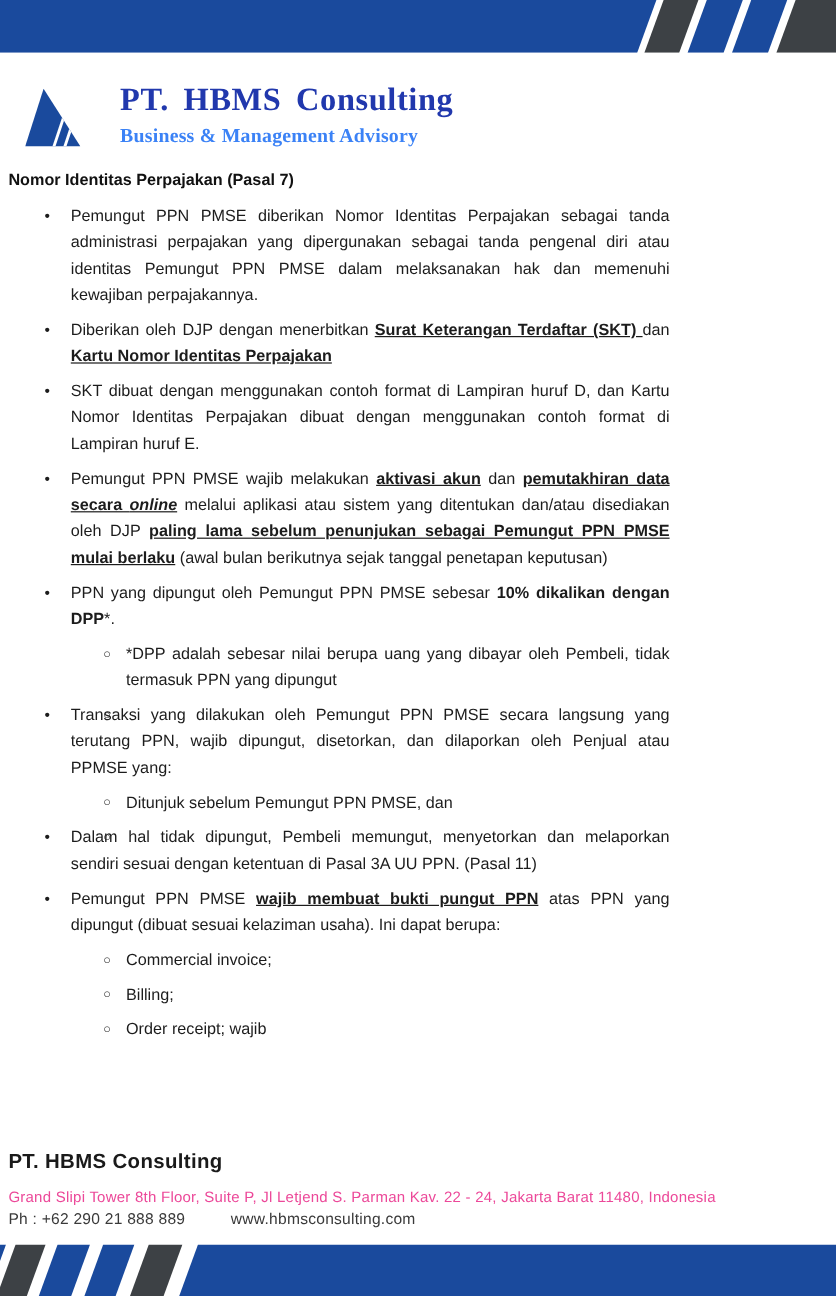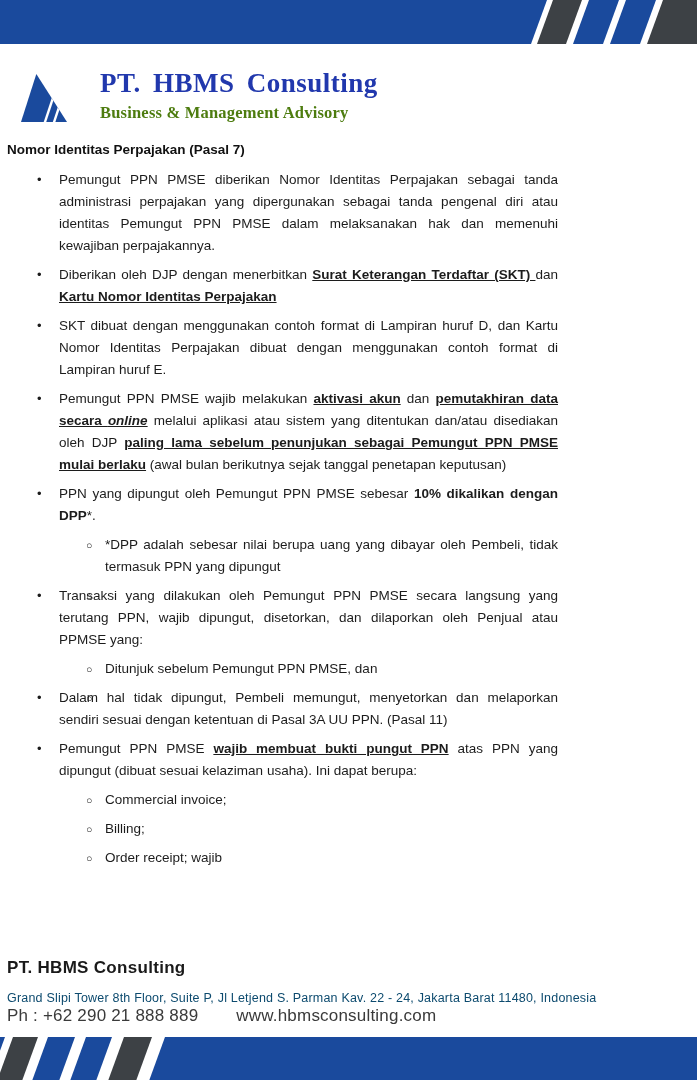--- a/index.html
+++ b/index.html
@@ -35,41 +35,41 @@
   .brand-row { position:absolute; top:44px; left:0; width:697px; height:92px; }
   .logo { position:absolute; left:20px; top:22px; width:48px; height:64px; }
   .brand-text { position:absolute; left:100px; top:24px; }
   .brand-title {
     font-family:"Liberation Serif", serif; font-weight:700;
     font-size:27px; line-height:30px; color:var(--title-blue);
     word-spacing:5px; letter-spacing:0.5px;
   }
   .brand-subtitle {
     font-family:"Liberation Serif", serif; font-weight:700;
-    font-size:16.5px; line-height:19px; color:#4d7c0f; margin-top:5px;
+    font-size:16.5px; line-height:19px; color:#3b82f6; margin-top:5px;
     letter-spacing:0.2px;
   }
   
   .doc-body {
     position:absolute; top:133px; left:0; width:564px; padding:0 6px 0 7px;
     font-size:13.5px; line-height:22px; color:#1c1c1c;
   }
   .doc-heading { font-size:13.5px; font-weight:700; margin:6px 0 8px 0; color:#111; }
   .bullet-item { position:relative; margin-bottom:7px; text-align:justify; }
   .bullet-item .marker { position:absolute; top:0; }
   .bullet-item.level1 { padding-left:52px; }
   .bullet-item.level1 .marker { left:30px; font-size:13px; }
   .bullet-item.level2 { padding-left:98px; }
   .bullet-item.level2 .marker { left:79px; font-size:10.5px; }
   .bullet-text u, .bullet-text .run { text-decoration-thickness:1px; }
   
   .footer { position:absolute; left:7px; top:958px; width:683px; }
   .footer-company { font-size:17px; font-weight:700; color:#1a1a1a; letter-spacing:0.3px; }
-  .footer-address { margin-top:12px; font-size:12.5px; line-height:17px; color:#0c4a6e; letter-spacing:0.2px; }
-  .footer-contact { font-size:17px; line-height:17px; color:#3a3a3a; letter-spacing:0.2px; }
+  .footer-address { margin-top:12px; font-size:12.5px; line-height:17px; color:#ec4899; letter-spacing:0.2px; }
+  .footer-contact { font-size:13px; line-height:17px; color:#3a3a3a; letter-spacing:0.2px; }
   .footer-contact .website { margin-left:38px; }
 </style>
 </head>
 <body>
 
 <div class="page">
 
   <div class="bar top-bar">
     <div class="stripe blue tb-main"></div>
     <div class="stripe gray tb-g1"></div>

